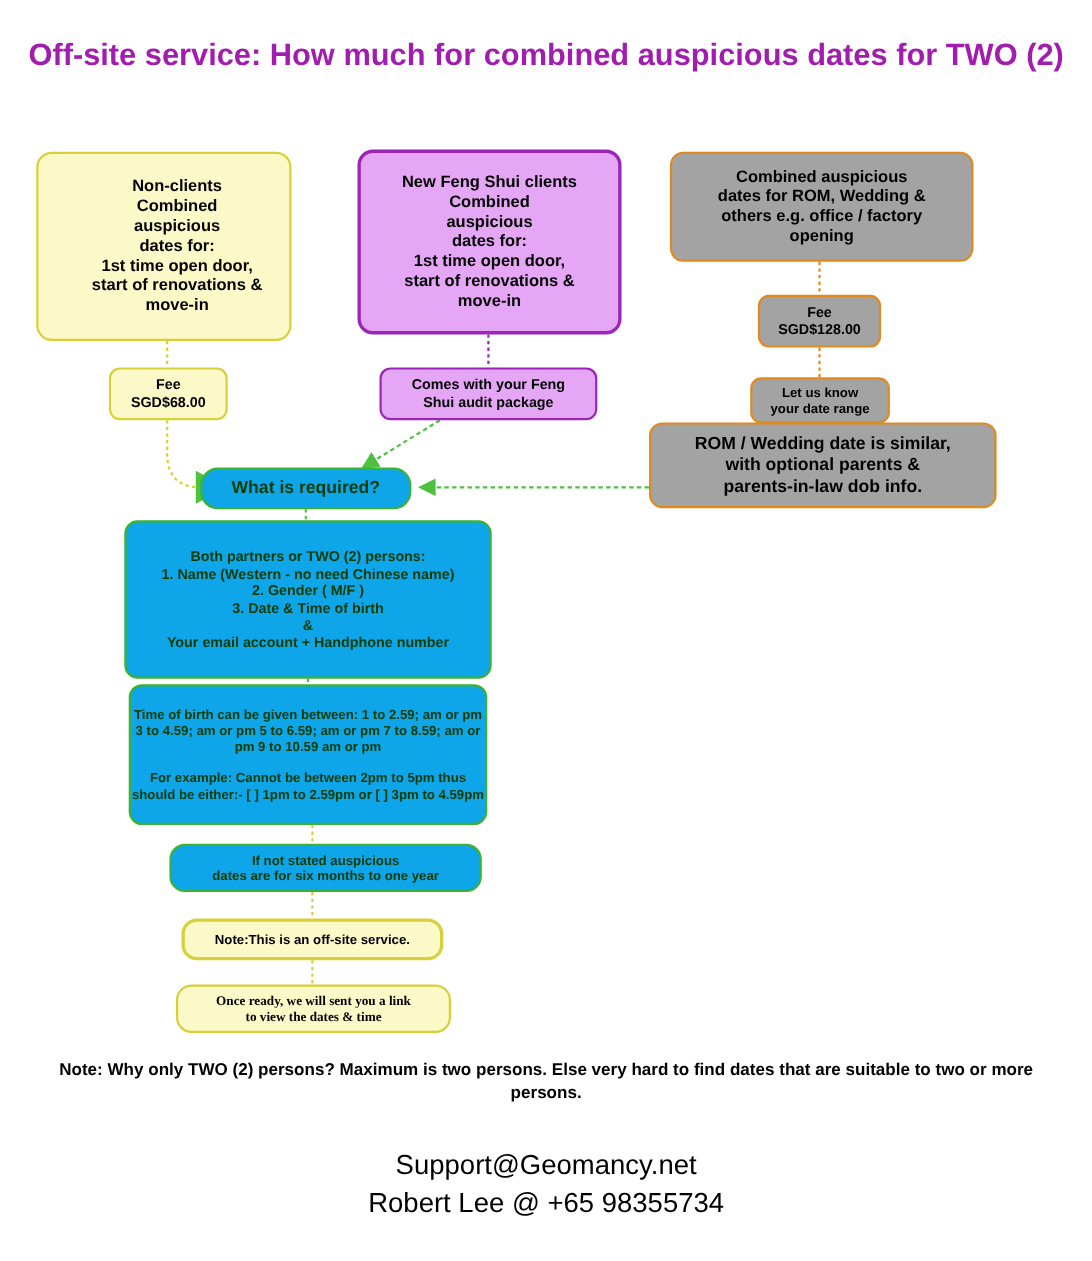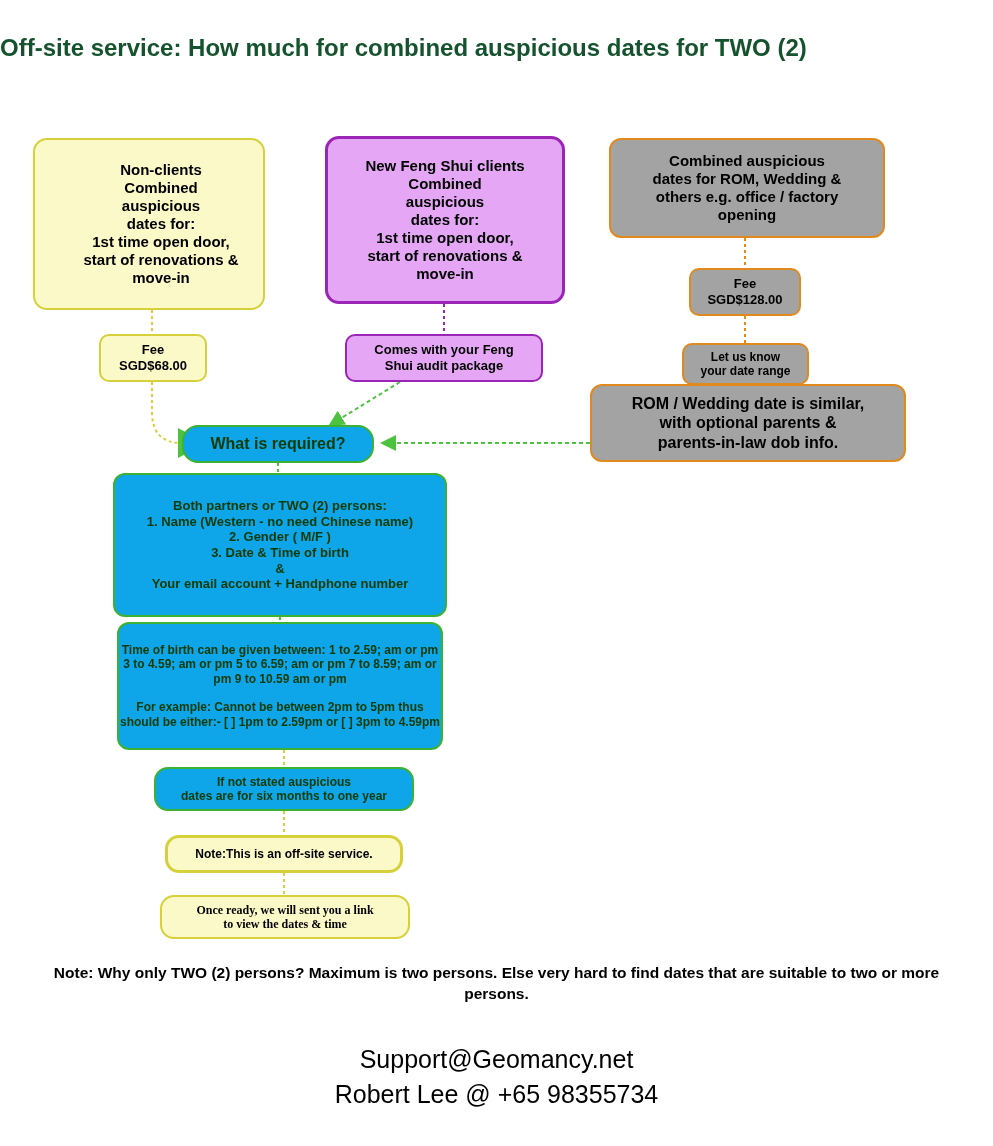--- a/index.html
+++ b/index.html
@@ -15,25 +15,25 @@
     font-family: "Liberation Sans", sans-serif;
     color: #000;
     overflow: hidden;
   }
 
   .title {
     position: absolute;
     left: 0;
     top: 32px;
     width: 993px;
-    text-align: left;
-    font-size: 24px;
+    text-align: center;
+    font-size: 28px;
     font-weight: bold;
     line-height: 1.32;
-    color: #14532d;
+    color: #a21caf;
   }
 
   .node {
     position: absolute;
     display: flex;
     align-items: center;
     justify-content: center;
     text-align: center;
     font-weight: bold;
     line-height: 1.2;
@@ -102,21 +102,21 @@
   }
   #node-details {
     left: 113px; top: 473px; width: 334px; height: 144px;
     border-width: 2px; border-radius: 12px; font-size: 13px;
   }
   #node-tob {
     left: 117px; top: 622px; width: 326px; height: 128px;
     border-width: 2px; border-radius: 12px; font-size: 12px;
   }
   #node-sixmonths {
-    left: 154px; top: 767px; width: 260px; height: 44px;
+    left: 154px; top: 767px; width: 284px; height: 44px;
     border-width: 2px; border-radius: 14px; font-size: 12px;
   }
   #node-note {
     left: 165px; top: 835px; width: 238px; height: 38px;
     border-width: 3px; border-radius: 14px; font-size: 12px;
   }
   #node-ready {
     left: 160px; top: 895px; width: 250px; height: 44px;
     border-width: 2px; border-radius: 14px; font-size: 12px; font-family: Liberation Serif, serif;
   }

